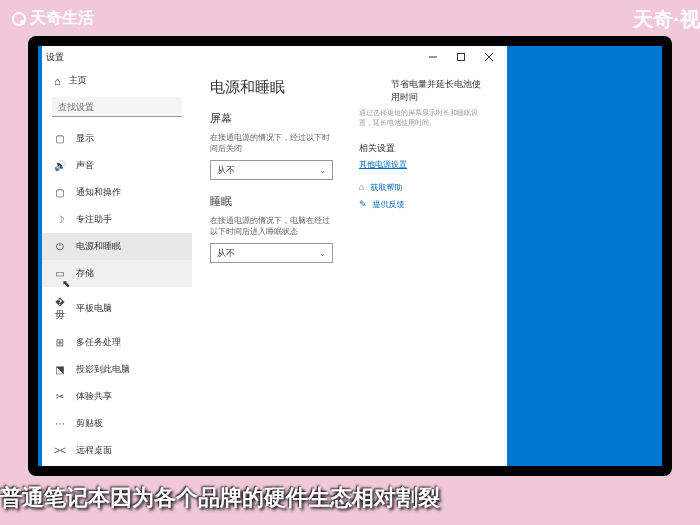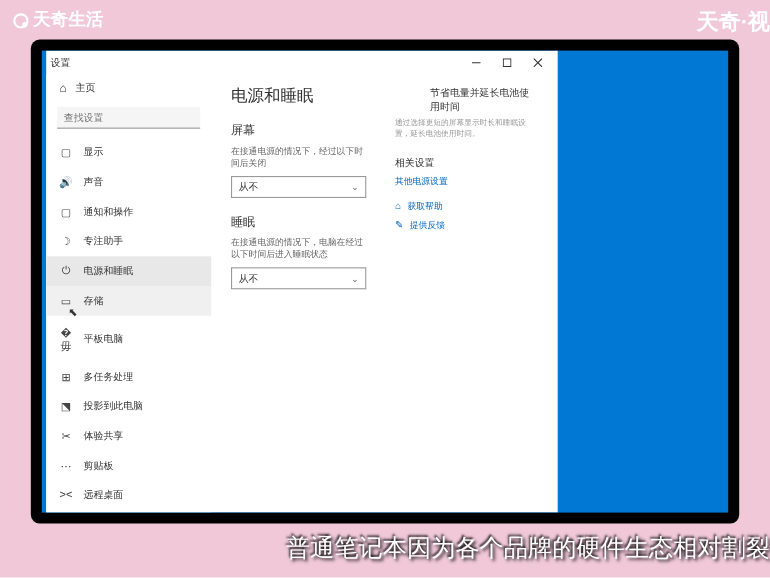--- a/index.html
+++ b/index.html
@@ -43,26 +43,26 @@
 .h1{font-size:15px;font-weight:400;margin-bottom:14px;}
 .h2{font-size:11px;margin:10px 0 6px;}
 .desc{font-size:8px;color:#666;margin-bottom:6px;}
 .dd{width:123px;height:20px;border:1px solid #999;display:flex;align-items:center;padding:0 6px;font-size:9px;justify-content:space-between;margin-bottom:14px;}
 .dd .chev{font-size:8px;color:#666;}
 
 .side{width:130px;font-size:8px;}
 .side .st{font-size:9px;color:#333;margin-bottom:4px;margin-left:32px;}
 .side .sd{color:#999;font-size:7px;line-height:1.4;margin-bottom:14px;}
 .side .lh{font-size:9px;margin-bottom:4px;color:#333;}
-.side .lk{color:#0067c0;font-size:8px;margin-bottom:12px;display:block;}
+.side .lk{color:#0067c0;font-size:8px;margin-bottom:12px;display:block;text-decoration:underline;}
 .side .hl{display:flex;align-items:center;gap:6px;color:#0067c0;font-size:8px;margin-bottom:6px;}
 .side .hl .ic{font-size:9px;}
 
 
-.sub{position:absolute;bottom:12px;left:0;right:0;text-align:right;color:#fff;font-size:22px;font-weight:normal;text-shadow:2px 2px 3px rgba(0,0,0,0.9),-1px -1px 2px rgba(0,0,0,0.9);z-index:100;}
+.sub{position:absolute;bottom:12px;left:0;right:0;text-align:left;color:#fff;font-size:22px;font-weight:bold;text-shadow:2px 2px 3px rgba(0,0,0,0.9),-1px -1px 2px rgba(0,0,0,0.9);z-index:100;}
 </style>
 </head>
 <body>
 
 <div class="wm-left">
     <span class="circ"></span>
     <span>天奇生活</span>
   </div>
 <div class="wm-right">天奇·视</div>
 

